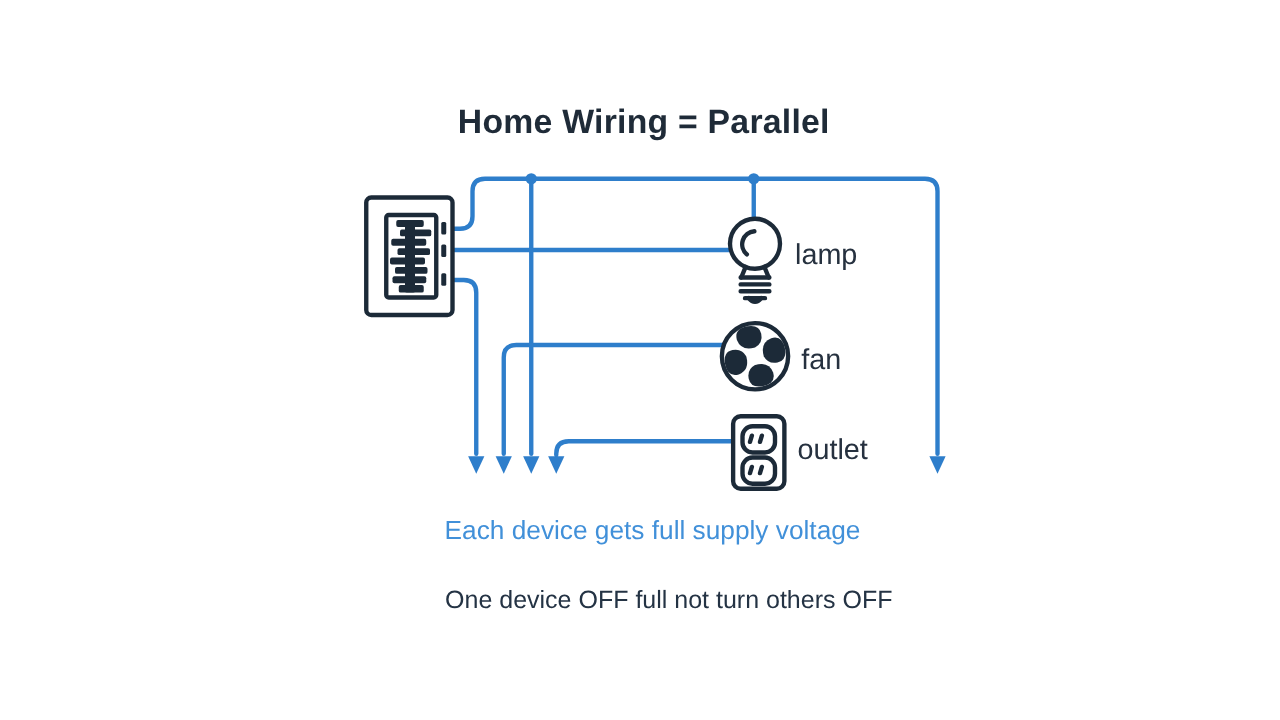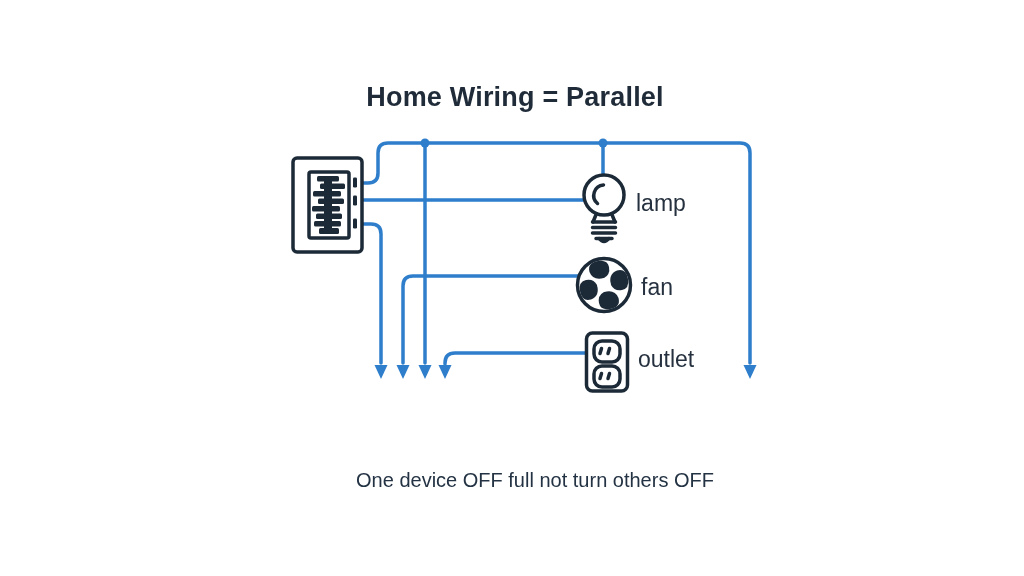--- a/index.html
+++ b/index.html
@@ -111,15 +111,16 @@
       <rect class="icon-stroke white-fill" x="594" y="366" width="26" height="21" rx="8" stroke-width="3"></rect>
       <path class="icon-stroke" stroke-width="2.6" d="M 601.5 348.5 L 600 353.5 M 609.5 348.5 L 608 353.5"></path>
       <path class="icon-stroke" stroke-width="2.6" d="M 601.5 373.5 L 600 378.5 M 609.5 373.5 L 608 378.5"></path>
     </g>
 
     <text class="device-label" x="636" y="211">lamp</text>
     <text class="device-label" x="641" y="295">fan</text>
     <text class="device-label" x="638" y="367">outlet</text>
   </svg>
 
+  <div class="caption-primary">Each device gets full supply voltage</div>
   <div class="caption-secondary">One device OFF full not turn others OFF</div>
 
 </div>
 
 </body></html>

